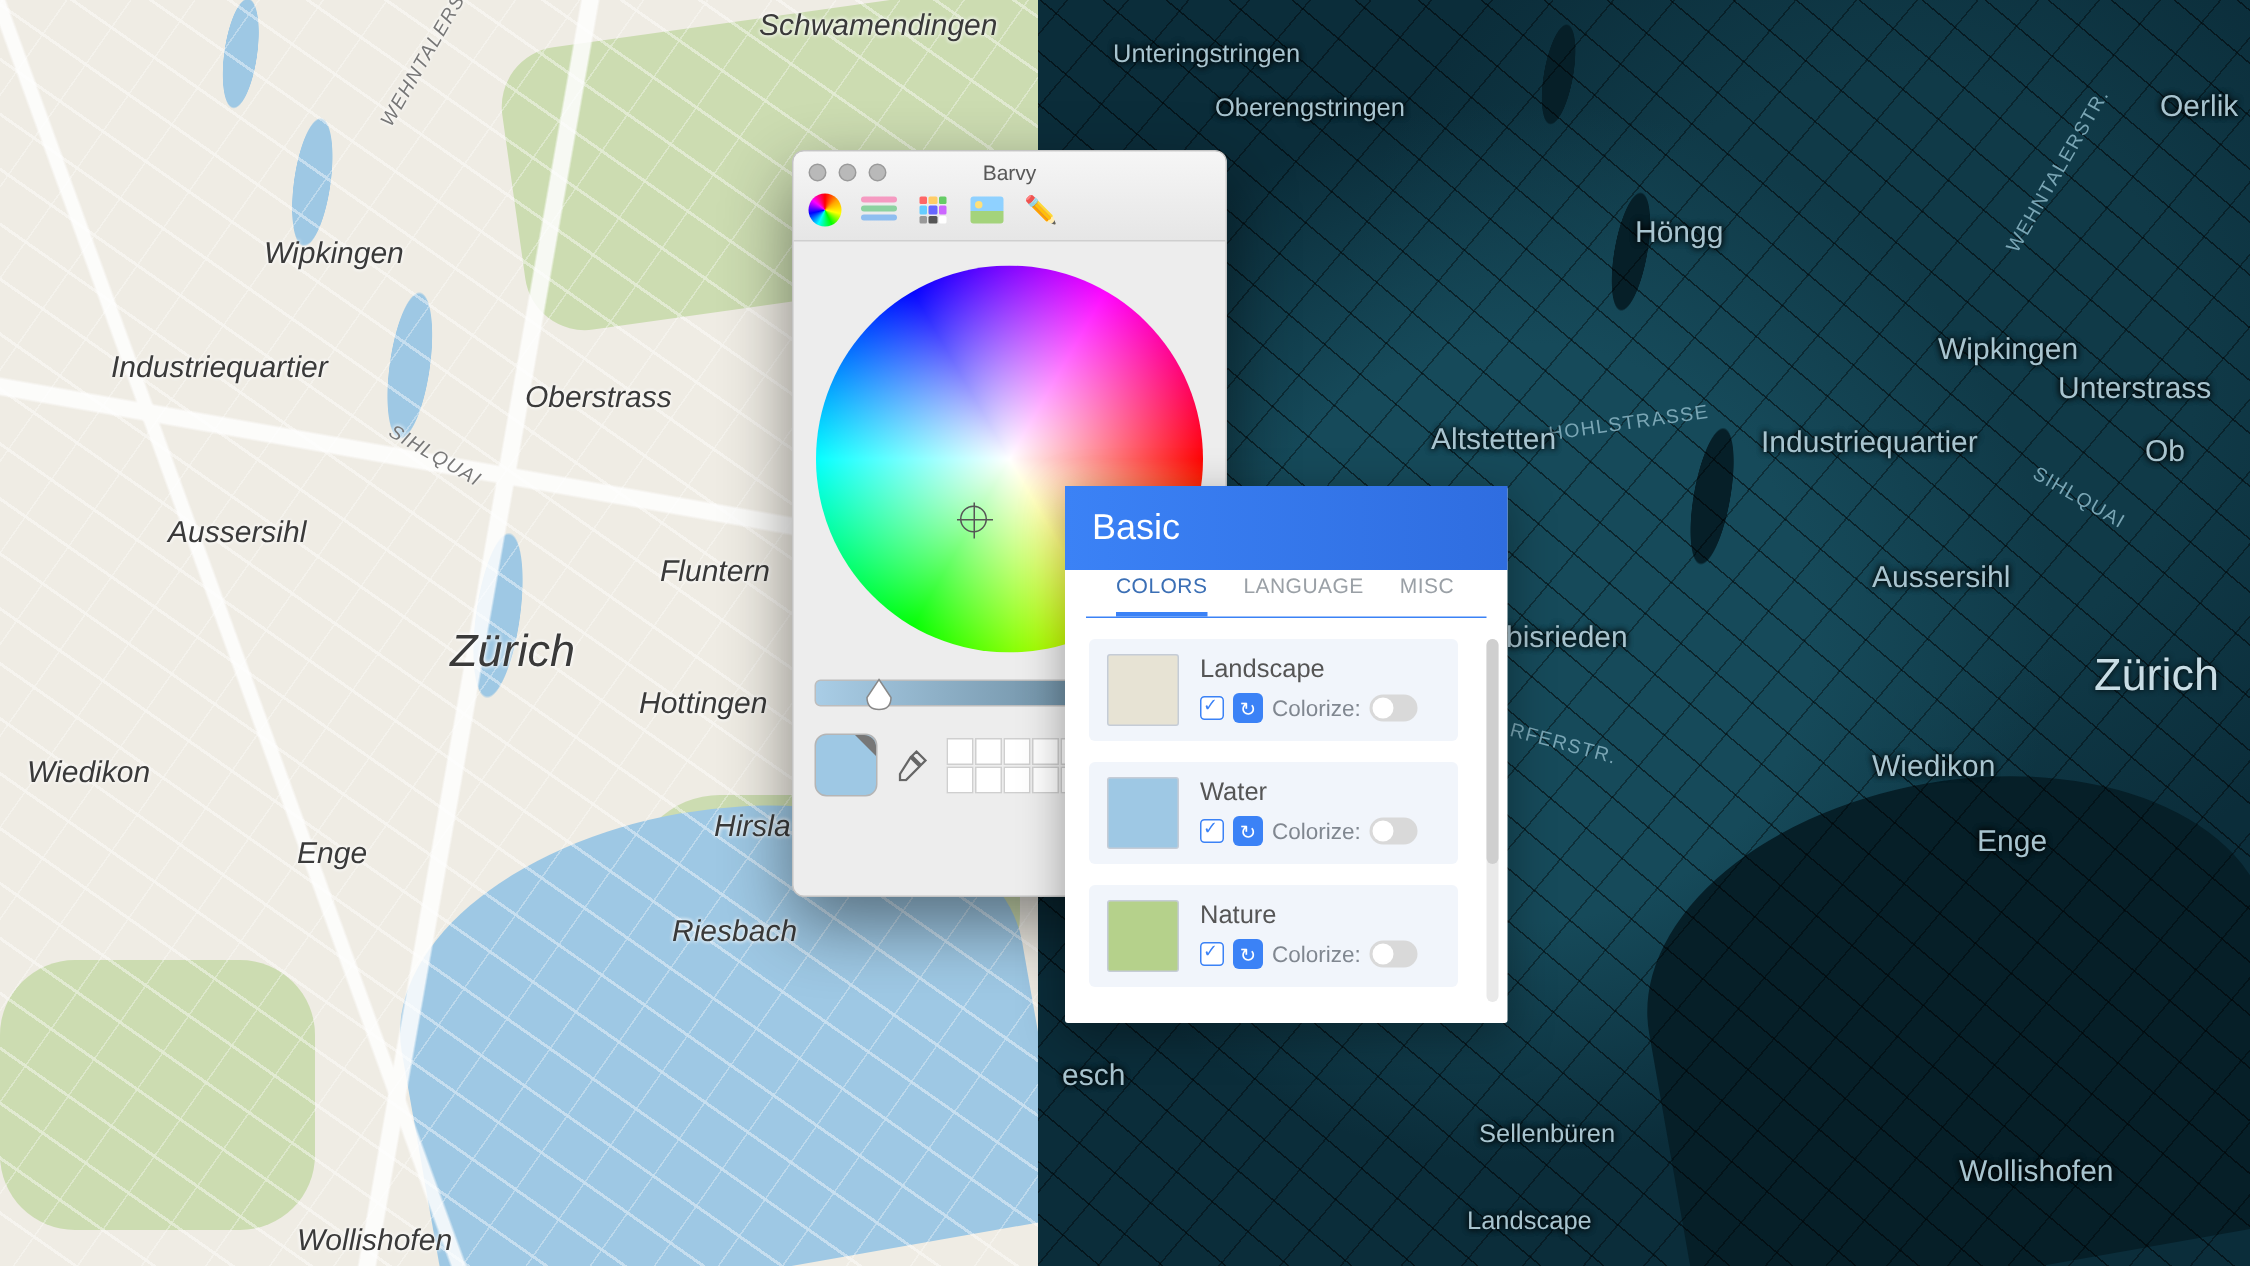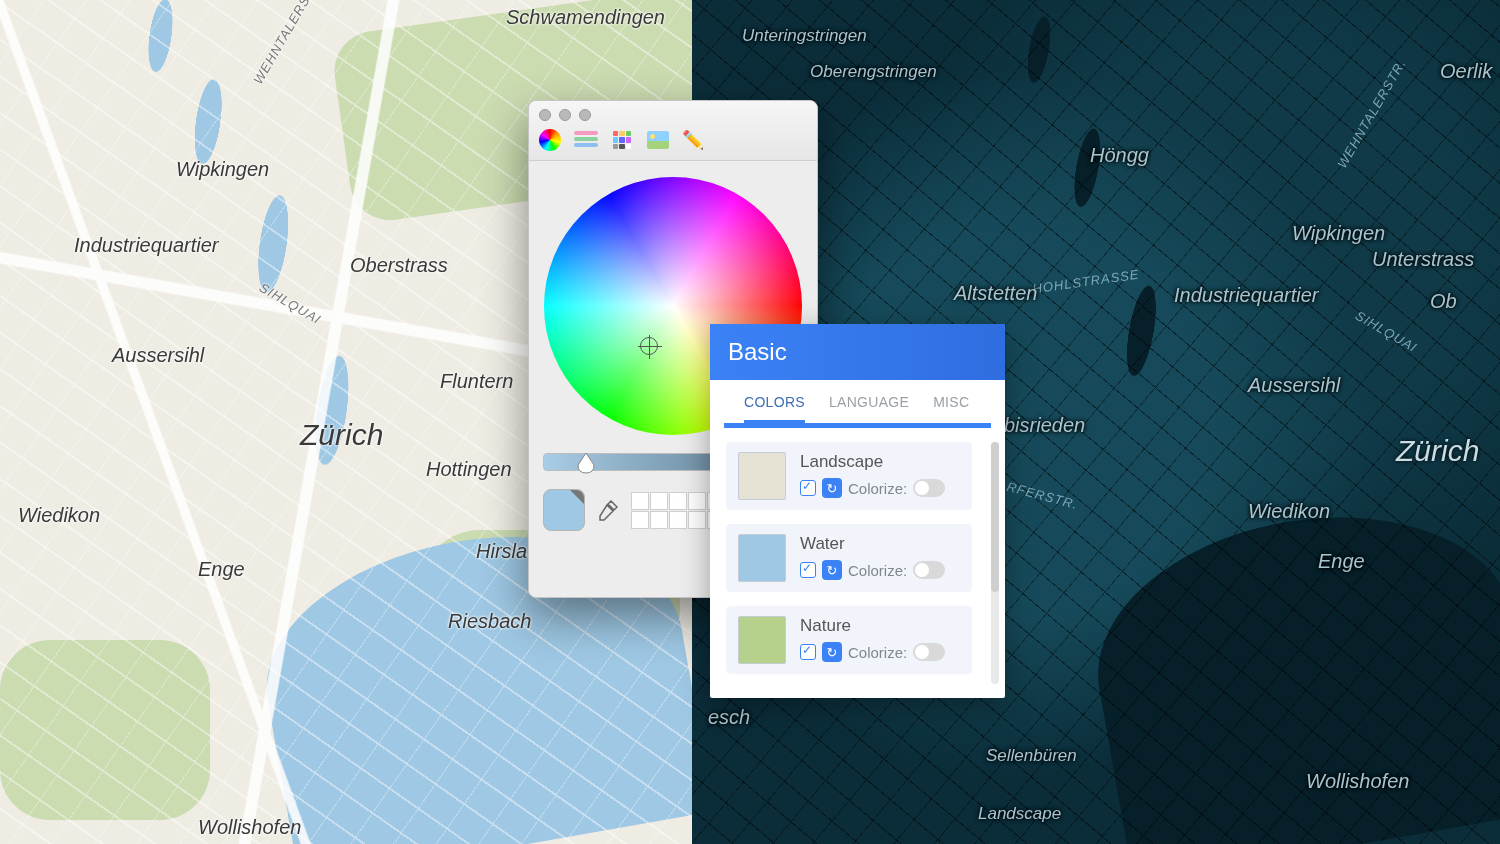--- a/index.html
+++ b/index.html
@@ -5,21 +5,21 @@
   * { box-sizing: border-box; margin: 0; padding: 0; }
   body {
     width: 1500px; height: 844px;
     position: relative; overflow: hidden;
     font-family: -apple-system, BlinkMacSystemFont, "Segoe UI", Helvetica, Arial, sans-serif;
   }
 
   
   .map-left, .map-right { position:absolute; top:0; height:844px; }
   .map-left  { left:0; width:692px; background:#efece4;font-style:italic; }
-  .map-right { left:692px; right:0; width:808px; background:#0f172a;font-style:italic; }
+  .map-right { left:692px; right:0; width:808px; background:#0f172a; }
 
   .map-left .water { position:absolute; }
   .ml-river { left:60px; top:5px; width:370px; height:560px;
     background:
       radial-gradient(ellipse 18px 60px at 18% 8%, #9ec8e4 60%, transparent 62%),
       radial-gradient(ellipse 20px 70px at 34% 22%, #9ec8e4 60%, transparent 62%),
       radial-gradient(ellipse 22px 80px at 56% 42%, #9ec8e4 60%, transparent 62%),
       radial-gradient(ellipse 24px 90px at 78% 70%, #9ec8e4 60%, transparent 62%);
     transform: rotate(8deg);
   }
@@ -118,21 +118,21 @@
   .eyedrop { width:22px; height:22px; position:relative; }
   .palette-grid { display:grid; grid-template-columns:repeat(9, 18px); grid-template-rows:repeat(2, 18px); gap:1px;}
   .palette-grid i { border:1px solid #cfcfcf; background:#fff;}
 
   
   .basic {
     position:absolute; left:710px; top:324px; width:295px;
     background:#fff; box-shadow:0 8px 30px rgba(0,0,0,.35); border-radius:2px;
   }
   .basic-header { background:linear-gradient(90deg,#3b82f6,#2f6de0); color:#fff; padding:14px 18px; font-size:24px; font-weight:300;}
-  .basic-tabs { display:flex; gap:24px; padding:14px 20px 0; border-bottom:5px solid #3b82f6; margin:0 14px;}
+  .basic-tabs { display:flex; gap:24px; padding:2px 20px 0; border-bottom:1px solid #3b82f6; margin:0 14px;}
   .basic-tab { font-size:14px; color:#9aa0a6; padding-bottom:10px; letter-spacing:.3px;}
   .basic-tab.active { color:#3b6fb5; border-bottom:3px solid #3b82f6; font-weight:500;}
 
   .basic-list { padding:14px 4px 26px 16px; max-height:270px; overflow:hidden; position:relative;}
   .scrollbar-track{position:absolute; right:6px; top:14px; bottom:14px; width:8px; background:#e9e9e9; border-radius:4px;}
   .scrollbar-thumb{position:absolute; right:6px; top:14px; width:8px; height:150px; background:#cfcfcf; border-radius:4px;}
 
   .color-item { background:#f1f5fb; border-radius:4px; padding:10px 12px; display:flex; gap:14px; margin-bottom:14px; width:246px;}
   .color-swatch { width:48px; height:48px; border:1px solid #c5ccd6; border-radius:2px; flex:0 0 48px;}
   .ci-body { flex:1;}
@@ -205,20 +205,21 @@
     </div>
 </div>
 
 <div class="barvy">
   <div class="titlebar">
     <div class="traffic">
       <span></span>
       <span></span>
       <span></span>
     </div>
+    <div class="barvy-title">Barvy</div>
     <div class="toolbar-icons">
       <div class="ti">
           <div class="ti-wheel"></div>
         </div>
       <div class="ti">
         <div class="ti-slider">
             <i style="background:#f59ac1"></i>
             <i style="background:#8cd2a0"></i>
             <i style="background:#8fbef0"></i>
           </div>

